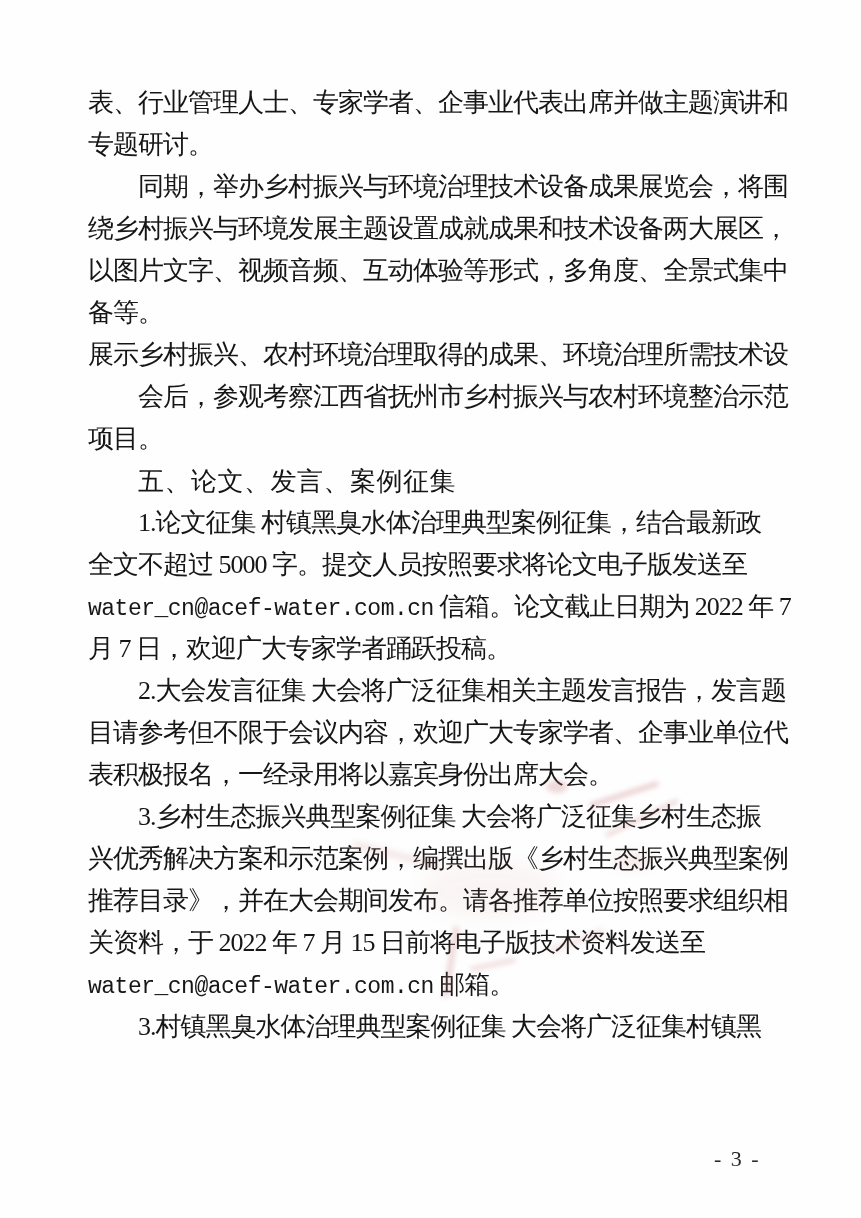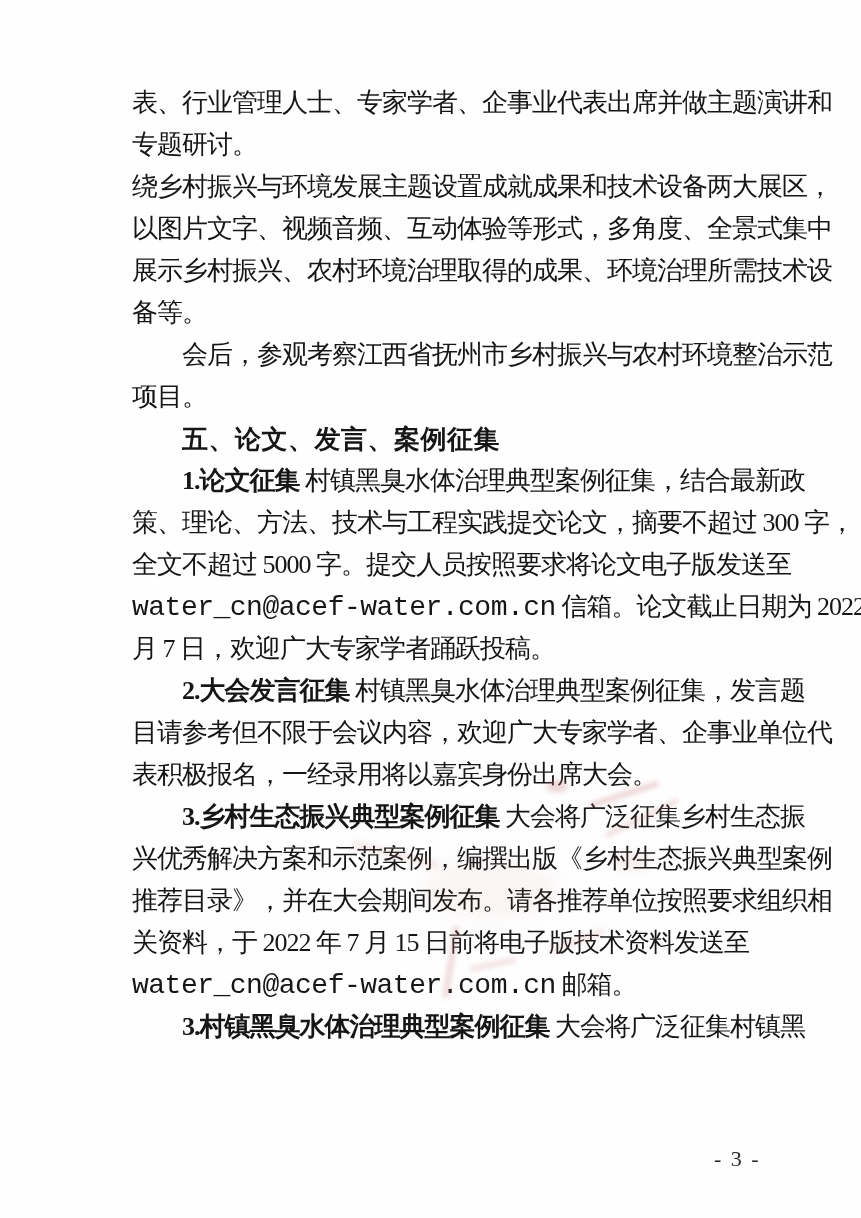--- a/index.html
+++ b/index.html
@@ -27,24 +27,24 @@
     letter-spacing:-1px;
     white-space:nowrap;
   }
   .line.indent { padding-left:50px; }
   .line.heading {
     font-family:"DejaVu Sans","Liberation Sans",sans-serif;
     font-weight:700;
     font-size:26px;
     letter-spacing:0.5px;
   }
-  .bold { font-weight:700; }
+  .bold { font-weight:400; }
   .mono {
     font-family:"Liberation Mono","DejaVu Sans Mono",monospace;
-    font-size:28px;
+    font-size:23px;
     letter-spacing:-0.5px;
   }
   
   .page-number {
     position:absolute;
     left:714px; top:1146px;
     font-size:22px;
     letter-spacing:2px;
     color:#2a2a2a;
     font-family:"Liberation Serif","DejaVu Serif",serif;
@@ -64,36 +64,36 @@
   .bleed.b6 { left:470px; top:962px; width:46px; height:5px; transform:rotate(-12deg); opacity:.26; }
   .bleed.b7 { left:548px; top:938px; width:58px; height:6px; transform:rotate(-20deg); opacity:.22; filter:blur(3px); }
   .bleed.b8 { left:612px; top:852px; width:40px; height:18px; border-radius:50%; opacity:.14; filter:blur(5px); }
   .bleed.b9 { left:420px; top:860px; width:140px; height:60px; border-radius:50%; opacity:.07; filter:blur(9px); }
 </style>
 </head>
 <body>
 
 <div class="page" style="background: rgb(254, 254, 254);">
 
-  <div class="doc" style="color: rgb(22, 22, 22); margin-left: 44px;">
+  <div class="doc" style="color: rgb(22, 22, 22);">
       <div class="line"><span>表、行业管理人士、专家学者、企事业代表出席并做主题演讲和</span></div>
       <div class="line"><span>专题研讨。</span></div>
+      <div class="line indent"><span>同期，举办乡村振兴与环境治理技术设备成果展览会，将围</span></div>
       <div class="line"><span>绕乡村振兴与环境发展主题设置成就成果和技术设备两大展区，</span></div>
       <div class="line"><span>以图片文字、视频音频、互动体验等形式，多角度、全景式集中</span></div>
+      <div class="line"><span>备等。</span></div>
       <div class="line"><span>展示乡村振兴、农村环境治理取得的成果、环境治理所需技术设</span></div>
-      <div class="line"><span>备等。</span></div>
       <div class="line indent"><span>会后，参观考察江西省抚州市乡村振兴与农村环境整治示范</span></div>
       <div class="line"><span>项目。</span></div>
       <div class="line indent heading"><span class="bold">五、论文、发言、案例征集</span></div>
       <div class="line indent"><span class="bold">1.论文征集</span><span> 村镇黑臭水体治理典型案例征集，结合最新政</span></div>
-      <div class="line"><span>策、理论、方法、技术与工程实践提交论文，摘要不超过 300 字，</span></div>
       <div class="line"><span>全文不超过 5000 字。提交人员按照要求将论文电子版发送至</span></div>
       <div class="line"><span class="mono">water_cn@acef-water.com.cn</span><span> 信箱。论文截止日期为 2022 年 7</span></div>
       <div class="line"><span>月 7 日，欢迎广大专家学者踊跃投稿。</span></div>
-      <div class="line indent"><span class="bold">2.大会发言征集</span><span> 村镇黑臭水体治理典型案例征集，发言题</span></div>
+      <div class="line indent"><span class="bold">2.大会发言征集</span><span> 大会将广泛征集相关主题发言报告，发言题</span></div>
       <div class="line"><span>目请参考但不限于会议内容，欢迎广大专家学者、企事业单位代</span></div>
       <div class="line"><span>表积极报名，一经录用将以嘉宾身份出席大会。</span></div>
       <div class="line indent"><span class="bold">3.乡村生态振兴典型案例征集</span><span> 大会将广泛征集乡村生态振</span></div>
       <div class="line"><span>兴优秀解决方案和示范案例，编撰出版《乡村生态振兴典型案例</span></div>
       <div class="line"><span>推荐目录》，并在大会期间发布。请各推荐单位按照要求组织相</span></div>
       <div class="line"><span>关资料，于 2022 年 7 月 15 日前将电子版技术资料发送至</span></div>
       <div class="line"><span class="mono">water_cn@acef-water.com.cn</span><span> 邮箱。</span></div>
       <div class="line indent"><span class="bold">3.村镇黑臭水体治理典型案例征集</span><span> 大会将广泛征集村镇黑</span></div>
     </div>
 

